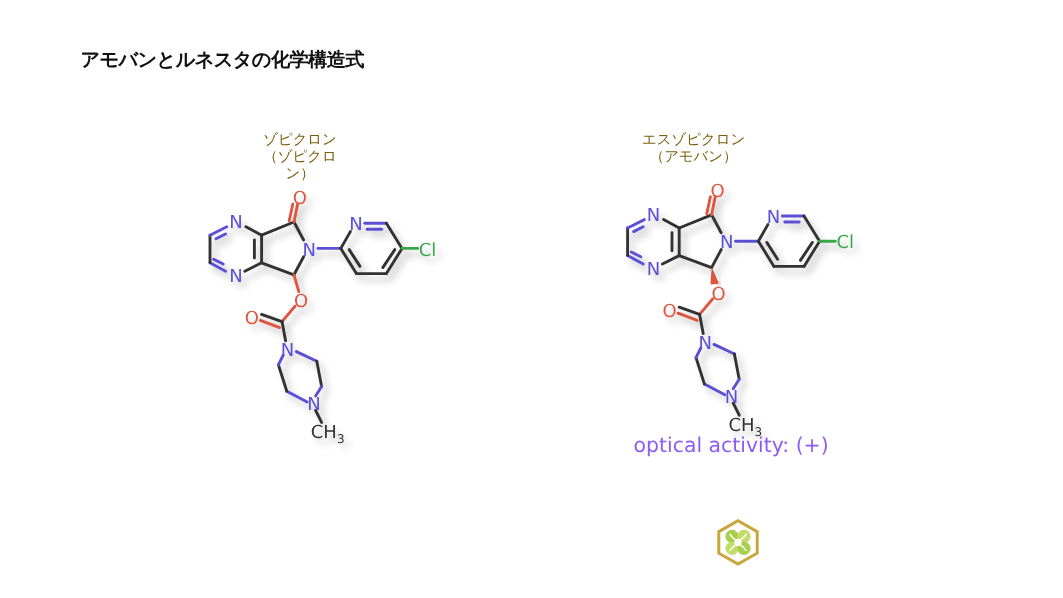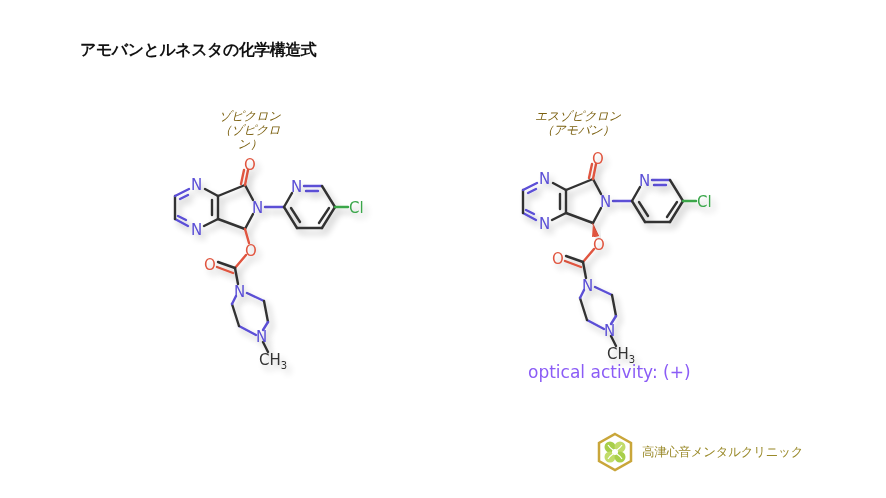--- a/index.html
+++ b/index.html
@@ -3,24 +3,23 @@
 <meta charset="utf-8">
 <style>
   html, body { margin: 0; padding: 0; }
   body {
     width: 886px; height: 498px; background: #ffffff; position: relative; overflow: hidden;
     font-family: "DejaVu Sans", "Liberation Sans", sans-serif;
   }
   .title {
     position: absolute; left: 67px; top: 40px; font-size: 16px; font-weight: bold; color: #111;
     letter-spacing: -0.5px;
-    margin-left: 13px;
   }
   .caption {
-    position: absolute; color: #7a5f0e; font-size: 12px; text-align: center; line-height: 14px; font-style: italic;
+    position: absolute; color: #7a5f0e; font-size: 12px; text-align: center; line-height: 14px;
   }
   .mol { position: absolute; left: 0; top: 0; }
   .atom { font-family: "DejaVu Sans", sans-serif; font-size: 15px; }
   .optical {
     position: absolute; left: 528px; top: 362px; font-size: 17px; color: #8b5cf6;
   }
   .logo { position: absolute; left: 597px; top: 432px; display: flex; align-items: center; }
   .logo-text { color: #9a8a2a; font-size: 12.5px; margin-left: 9px; letter-spacing: -0.3px; }
 </style>
 </head>
@@ -184,14 +183,13 @@
 <div class="logo">
   <svg width="36" height="40" viewBox="0 0 36 40">
     <polygon points="18,2 34,11 34,29 18,38 2,29 2,11" fill="none" stroke="#c9a63a" stroke-width="2.5"></polygon>
     <circle cx="13" cy="15" r="5.5" fill="#a8cf4a"></circle>
     <circle cx="23" cy="15" r="5.5" fill="#c2dc6a"></circle>
     <circle cx="13" cy="25" r="5.5" fill="#c2dc6a"></circle>
     <circle cx="23" cy="25" r="5.5" fill="#a8cf4a"></circle>
     <circle cx="18" cy="20" r="3" fill="#ffffff"></circle>
     <path d="M11 13 q2 3 5 5 M25 13 q-2 3 -5 5 M11 27 q2 -3 5 -5 M25 27 q-2 -3 -5 -5" stroke="#ffffff" stroke-width="1.2" fill="none"></path>
   </svg>
-  <span class="logo-text">高津心音メンタルクリニック</span>
 </div>
 
 </body></html>

